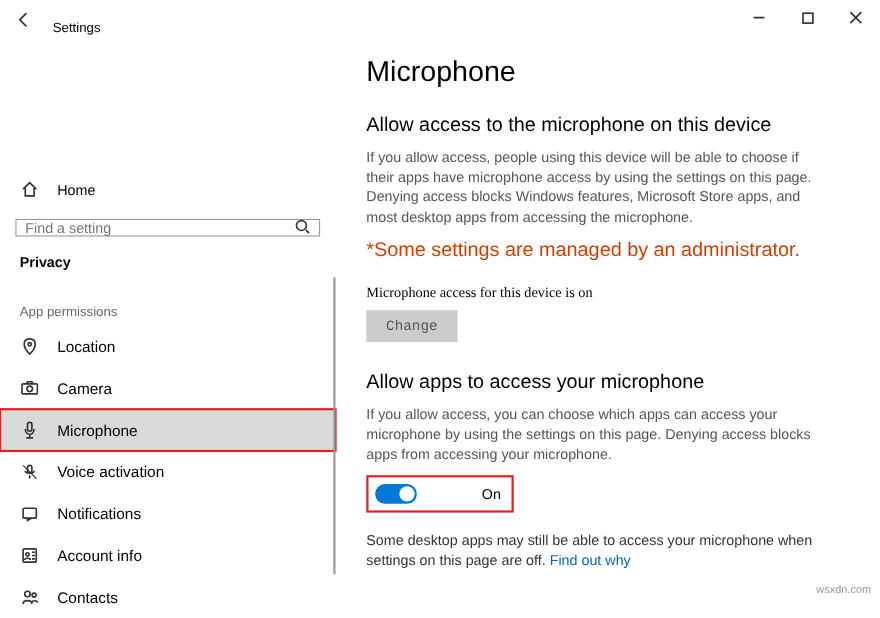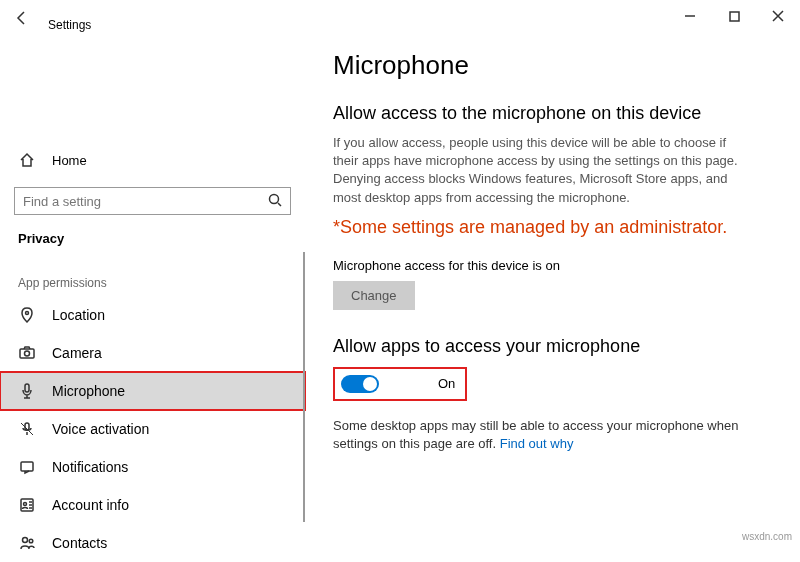--- a/index.html
+++ b/index.html
@@ -59,21 +59,21 @@
     }
     .home-row .icon, .nav-item .icon {
       width:18px;height:18px;
       display:flex;align-items:center;justify-content:center;
       margin-right:16px;
       flex-shrink:0;
     }
     .search-box {
       margin: 10px 14px 6px 14px;
       border:1px solid #999;
-      height:28px;
+      height:16px;
       display:flex;align-items:center;
       padding:0 8px;
     }
     .search-box input {
       border:none;outline:none;flex:1;
       font-size:13px;background:transparent;
     }
     .category-label {
       font-weight:600;
       padding: 10px 18px 4px 18px;
@@ -123,28 +123,30 @@
       max-width: 420px;
     }
     .admin-warning {
       color:#d63b00;
       font-size:18px;
       margin-bottom:20px;
     }
     .device-status {
       font-size:13px;
       margin-bottom:8px;
+      font-family:Liberation Serif, serif;
     }
     .btn {
       background:#ccc;
       border:none;
       padding: 7px 18px;
       font-size:13px;
       color:#555;
       margin-bottom: 26px;
+      font-family: Liberation Mono, monospace;
     }
     .toggle-row {
       display:inline-flex;align-items:center;
       padding: 6px 10px 6px 6px;
       border:2px solid #e02020;
       gap:47px;
     }
     .toggle {
       width:38px;height:18px;border-radius:10px;
       background:#0078d4;
@@ -305,20 +307,21 @@
     <div class="content">
       <div class="page-title">Microphone</div>
 
       <div class="sub-title">Allow access to the microphone on this device</div>
       <div class="desc">If you allow access, people using this device will be able to choose if their apps have microphone access by using the settings on this page. Denying access blocks Windows features, Microsoft Store apps, and most desktop apps from accessing the microphone.</div>
       <div class="admin-warning">*Some settings are managed by an administrator.</div>
       <div class="device-status">Microphone access for this device is on</div>
       <button class="btn">Change</button>
 
       <div class="sub-title">Allow apps to access your microphone</div>
+      <div class="desc">If you allow access, you can choose which apps can access your microphone by using the settings on this page. Denying access blocks apps from accessing your microphone.</div>
 
       <div class="toggle-row">
         <div class="toggle">
           <div class="knob"></div>
         </div>
         <span class="toggle-label">On</span>
       </div>
 
       <div class="footer-note">
         <span>Some desktop apps may still be able to access your microphone when settings on this page are off. </span><a>Find out why</a>

